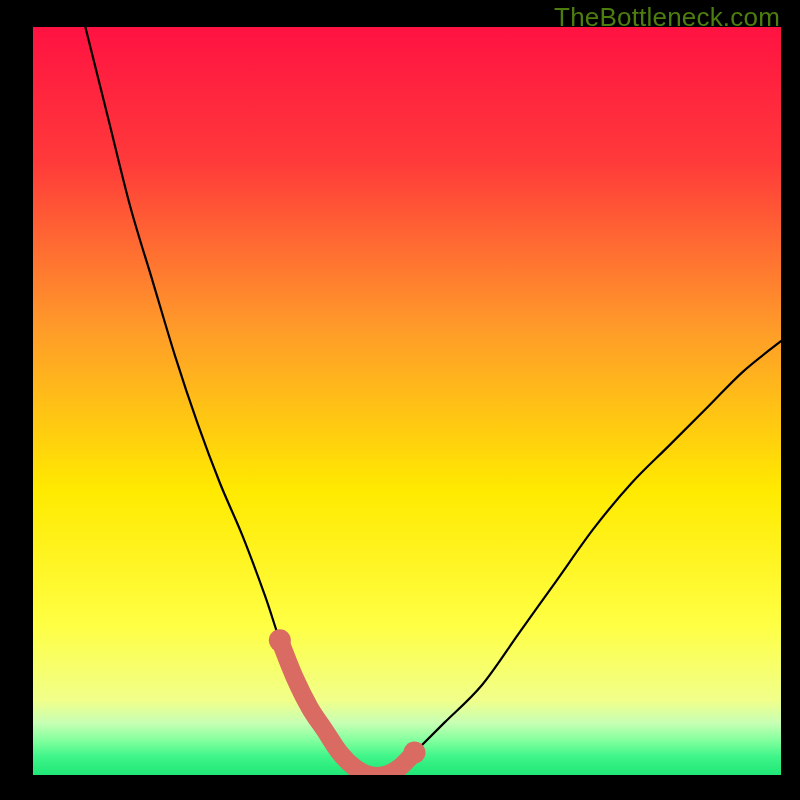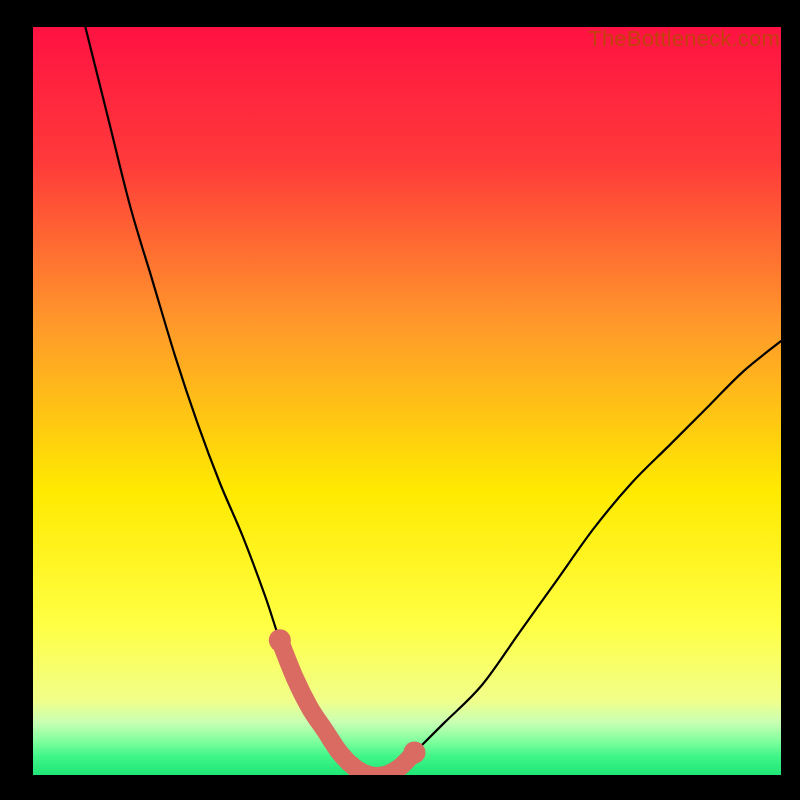--- a/index.html
+++ b/index.html
@@ -16,26 +16,25 @@
     left: 0;
     top: 0;
     width: 800px;
     height: 800px;
     background: #000;
   }
   .watermark {
     position: absolute;
     top: 2px;
     right: 20px;
-    color: #c2410c;
-    font-size: 22px;
+    color: #4d7c0f;
+    font-size: 26px;
     font-weight: 400;
     letter-spacing: 0.2px;
     z-index: 50;
-    margin-top: 24px;
   }
   .plot {
     position: absolute;
     left: 33px;
     top: 27px;
     width: 748px;
     height: 748px;
   }
   .plot svg {
     display: block;

